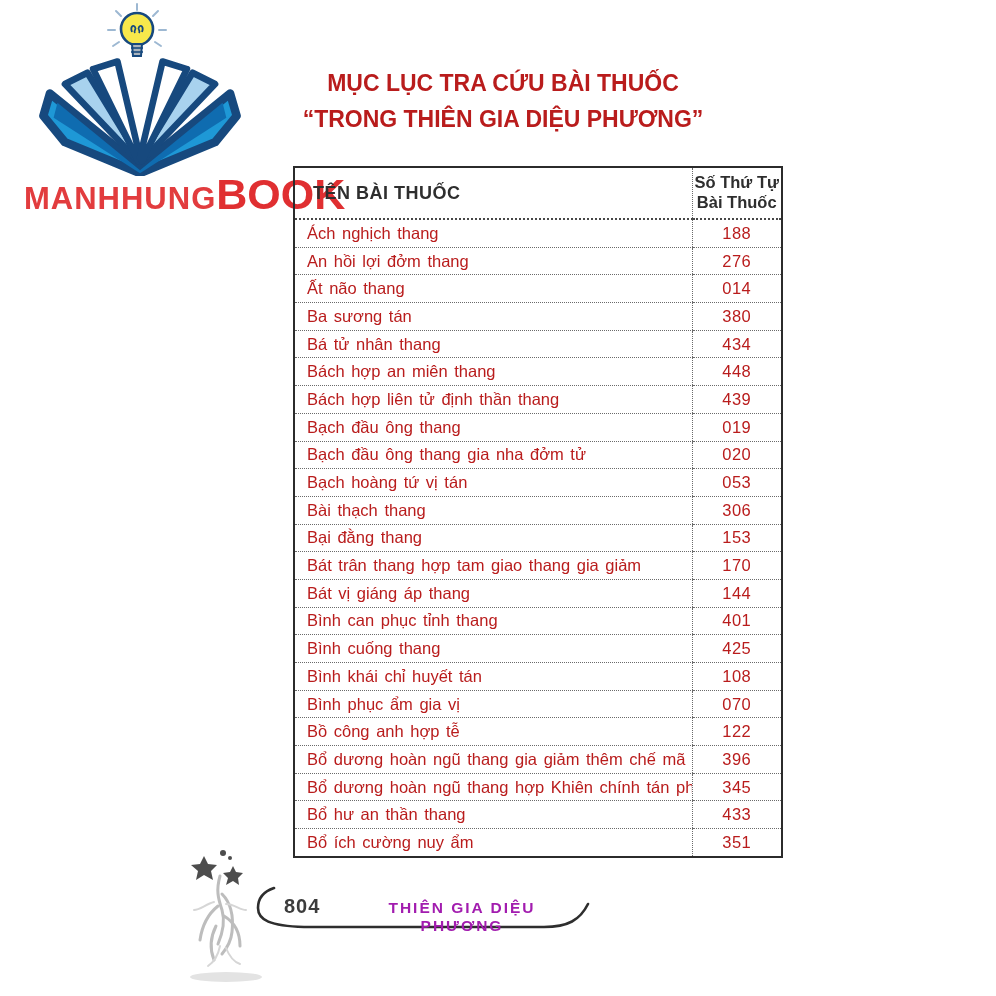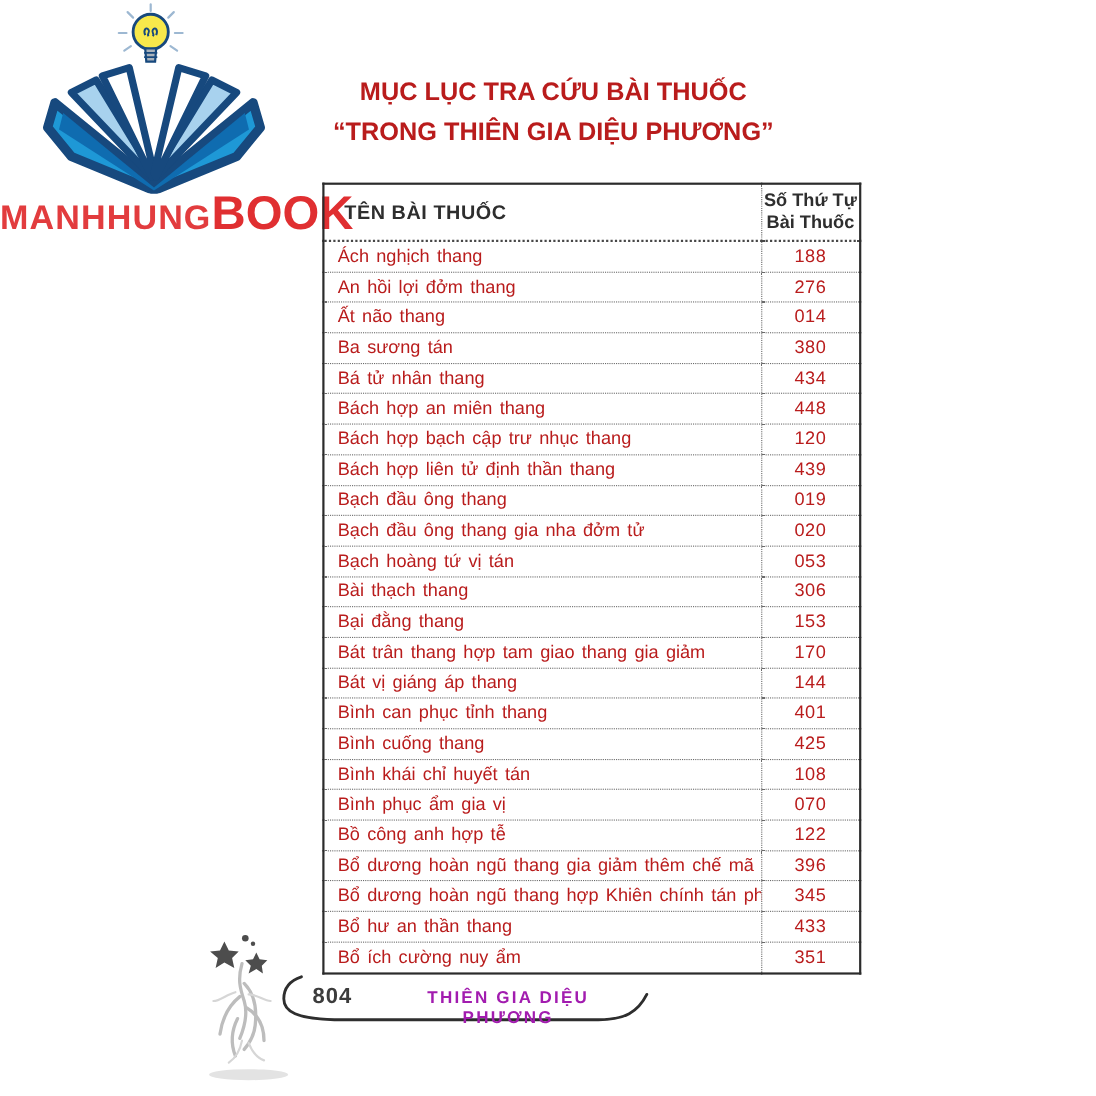--- a/index.html
+++ b/index.html
@@ -6,21 +6,21 @@
   body{
     width:996px;height:996px;background:#ffffff;position:relative;
     font-family:"Liberation Sans", sans-serif;overflow:hidden;
   }
   .page{position:absolute;inset:0;background:#fff;}
 
   
   .logo-bulb{position:absolute;left:98px;top:2px;width:78px;height:66px;z-index:1;}
   .logo-book{position:absolute;left:34px;top:54px;width:212px;height:122px;z-index:1;}
   .brand{position:absolute;left:0px;top:170px;z-index:1;display:flex;align-items:baseline;white-space:nowrap;}
-  .brand .b1{font-size:31px;font-weight:bold;letter-spacing:1px;color:#e23c3e;}
+  .brand .b1{font-size:31px;font-weight:bold;letter-spacing:1px;color:#e23c3e;padding-left:24px;}
   .brand .b2{font-size:43px;font-weight:bold;letter-spacing:0px;color:#e02f31;}
 
   
   .title{position:absolute;left:253px;top:70px;width:500px;text-align:center;z-index:2;color:#b91c1c;}
   .title .t1{font-size:23px;font-weight:bold;letter-spacing:0px;}
   .title .t2{font-size:23px;font-weight:bold;margin-top:9px;}
 
   
   .toc{position:absolute;left:258px;top:166px;z-index:2;}
   table{border-collapse:collapse;table-layout:fixed;width:488px;background:transparent;}
@@ -130,24 +130,20 @@
           </tr>
           <tr>
             <td class="cell-name">Bá tử nhân thang</td>
             <td class="cell-num">434</td>
           </tr>
           <tr>
             <td class="cell-name">Bách hợp an miên thang</td>
             <td class="cell-num">448</td>
           </tr>
           <tr>
-            <td class="cell-name">Bách hợp bạch cập trư nhục thang</td>
-            <td class="cell-num">120</td>
-          </tr>
-          <tr>
             <td class="cell-name">Bách hợp liên tử định thần thang</td>
             <td class="cell-num">439</td>
           </tr>
           <tr>
             <td class="cell-name">Bạch đầu ông thang</td>
             <td class="cell-num">019</td>
           </tr>
           <tr>
             <td class="cell-name">Bạch đầu ông thang gia nha đởm tử</td>
             <td class="cell-num">020</td>

